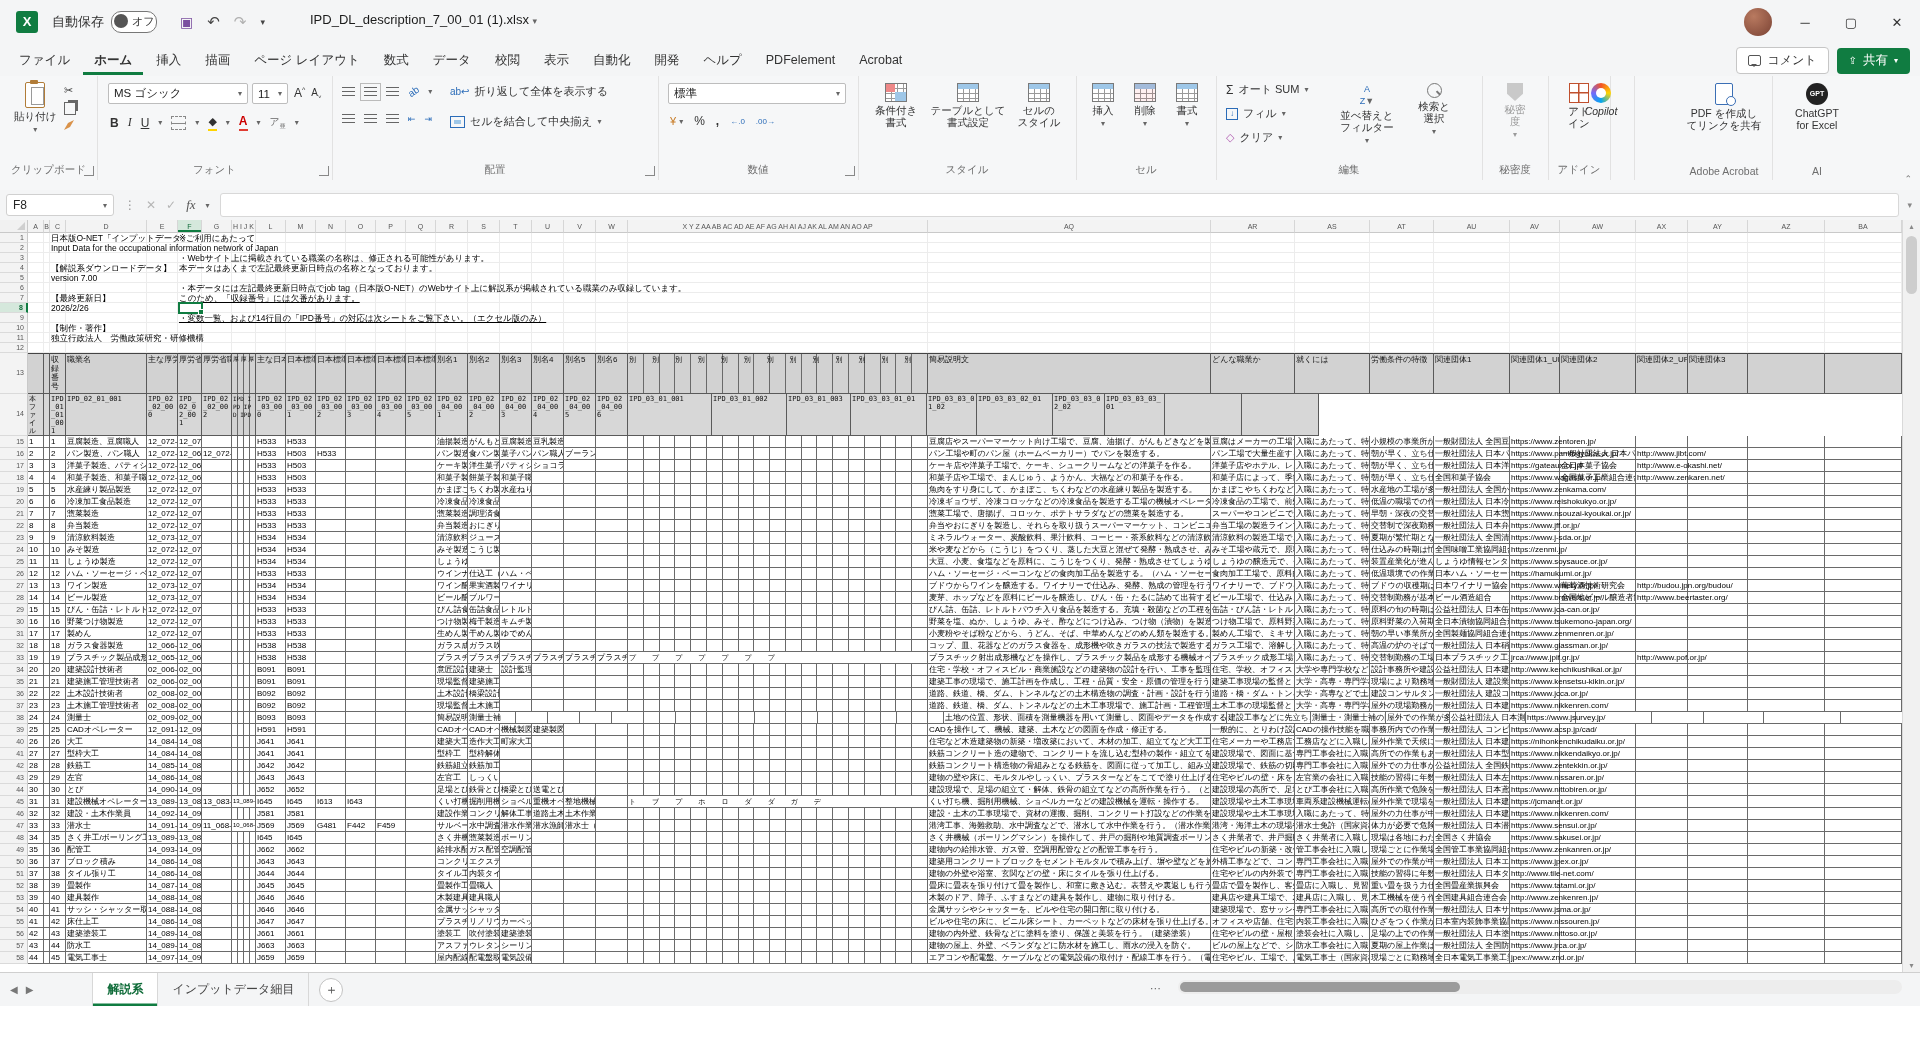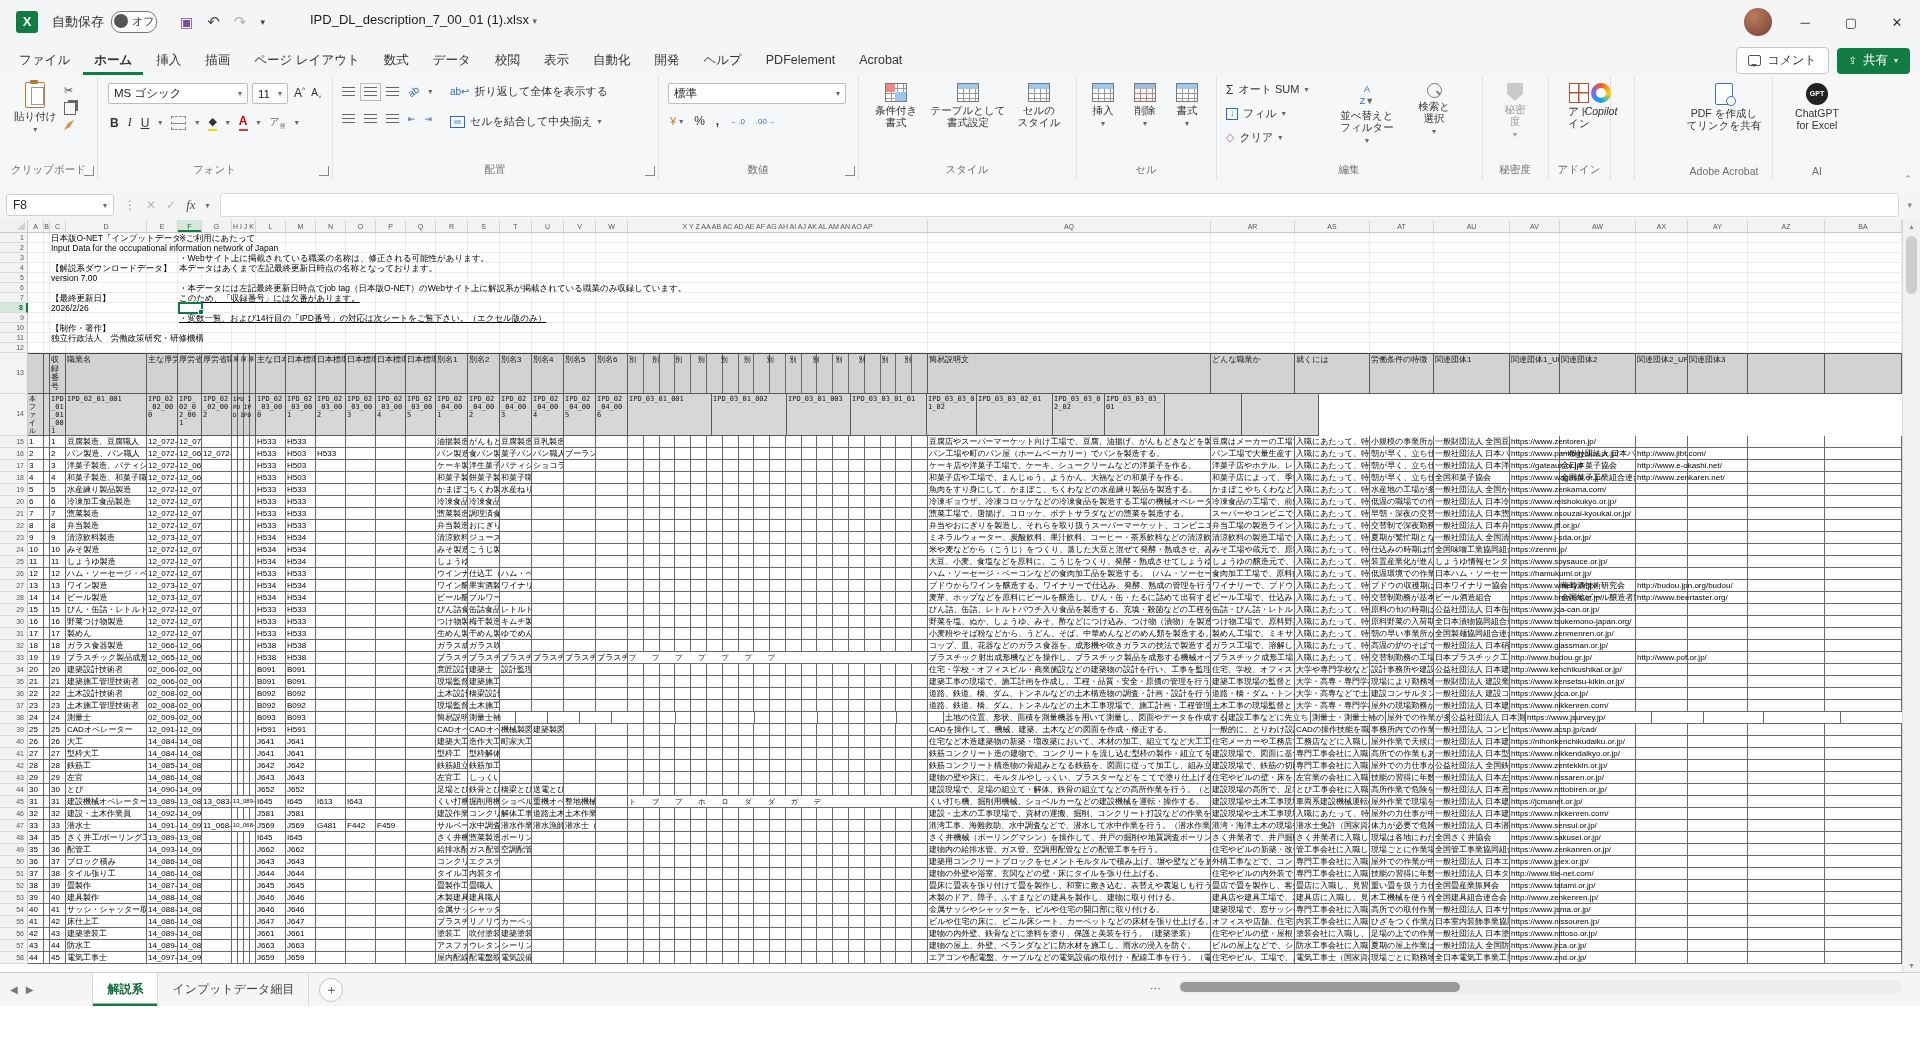--- a/index.html
+++ b/index.html
@@ -1636,21 +1636,21 @@
           <div class="tc has" style="width:32px">プラスチック押出成形工</div>
           <div class="tc has" style="width:32px">プラスチック圧縮成形工</div>
           <div class="tc has" style="width:32px">プラスチック加工工</div>
           <div class="tc has" style="width:32px">プラスチック検査工</div>
           <div class="tc nrw has" style="width:300px">プ プ プ プ プ プ プ</div>
           <div class="tc has" style="width:283px">プラスチック射出成形機などを操作し、プラスチック製品を成形する機械オペレーター。</div>
           <div class="tc has" style="width:84px">プラスチック成形工場で、金型の段取り、成形機の運転、製品の検査を行う。</div>
           <div class="tc has" style="width:75px">入職にあたって、特に学歴や資格は必要とされない。</div>
           <div class="tc has" style="width:64px">交替制勤務の工場が多い。</div>
           <div class="tc has" style="width:76px">日本プラスチック工業連盟</div>
-          <div class="tc ovf has" style="width:50px">http://www.budou.gr.jp/</div>
+          <div class="tc ovf has" style="width:50px">jrca://www.jpif.gr.jp/</div>
           <div class="tc" style="width:76px"></div>
           <div class="tc ovf has" style="width:52px">http://www.pof.or.jp/</div>
           <div class="tc" style="width:60px"></div>
           <div class="tc" style="width:77px"></div>
           <div class="tc" style="width:77px"></div>
         </div>
         <div class="grow" style="height:12px">
           <div class="tc has" style="width:16px">20</div>
           <div class="tc" style="width:6px"></div>
           <div class="tc has" style="width:16px">20</div>
@@ -2486,21 +2486,21 @@
           <div class="tc has" style="width:32px">電気設備工事工</div>
           <div class="tc" style="width:32px"></div>
           <div class="tc" style="width:32px"></div>
           <div class="tc" style="width:32px"></div>
           <div class="tc nrw" style="width:300px"></div>
           <div class="tc has" style="width:283px">エアコンや配電盤、ケーブルなどの電気設備の取付け・配線工事を行う。（電気工事）</div>
           <div class="tc has" style="width:84px">住宅やビル、工場で、屋内配線や受変電設備などの電気工事を行う。</div>
           <div class="tc has" style="width:75px">電気工事士（国家資格）を取得して入職する。</div>
           <div class="tc has" style="width:64px">現場ごとに勤務地が変わる。</div>
           <div class="tc has" style="width:76px">全日本電気工事業工業組合連合会</div>
-          <div class="tc ovf has" style="width:50px">https://www.znd.or.jp/</div>
+          <div class="tc ovf has" style="width:50px">jpex://www.znd.or.jp/</div>
           <div class="tc" style="width:76px"></div>
           <div class="tc" style="width:52px"></div>
           <div class="tc" style="width:60px"></div>
           <div class="tc" style="width:77px"></div>
           <div class="tc" style="width:77px"></div>
         </div>
         <span class="info" style="left:23px;top:0px;">日本版O-NET「インプットデータ」</span>
         <span class="info" style="left:151px;top:0px;">※ご利用にあたって</span>
         <span class="info" style="left:23px;top:10px;">Input Data for the occupational information network of Japan</span>
         <span class="info" style="left:151px;top:20px;">・Webサイト上に掲載されている職業の名称は、修正される可能性があります。</span>

